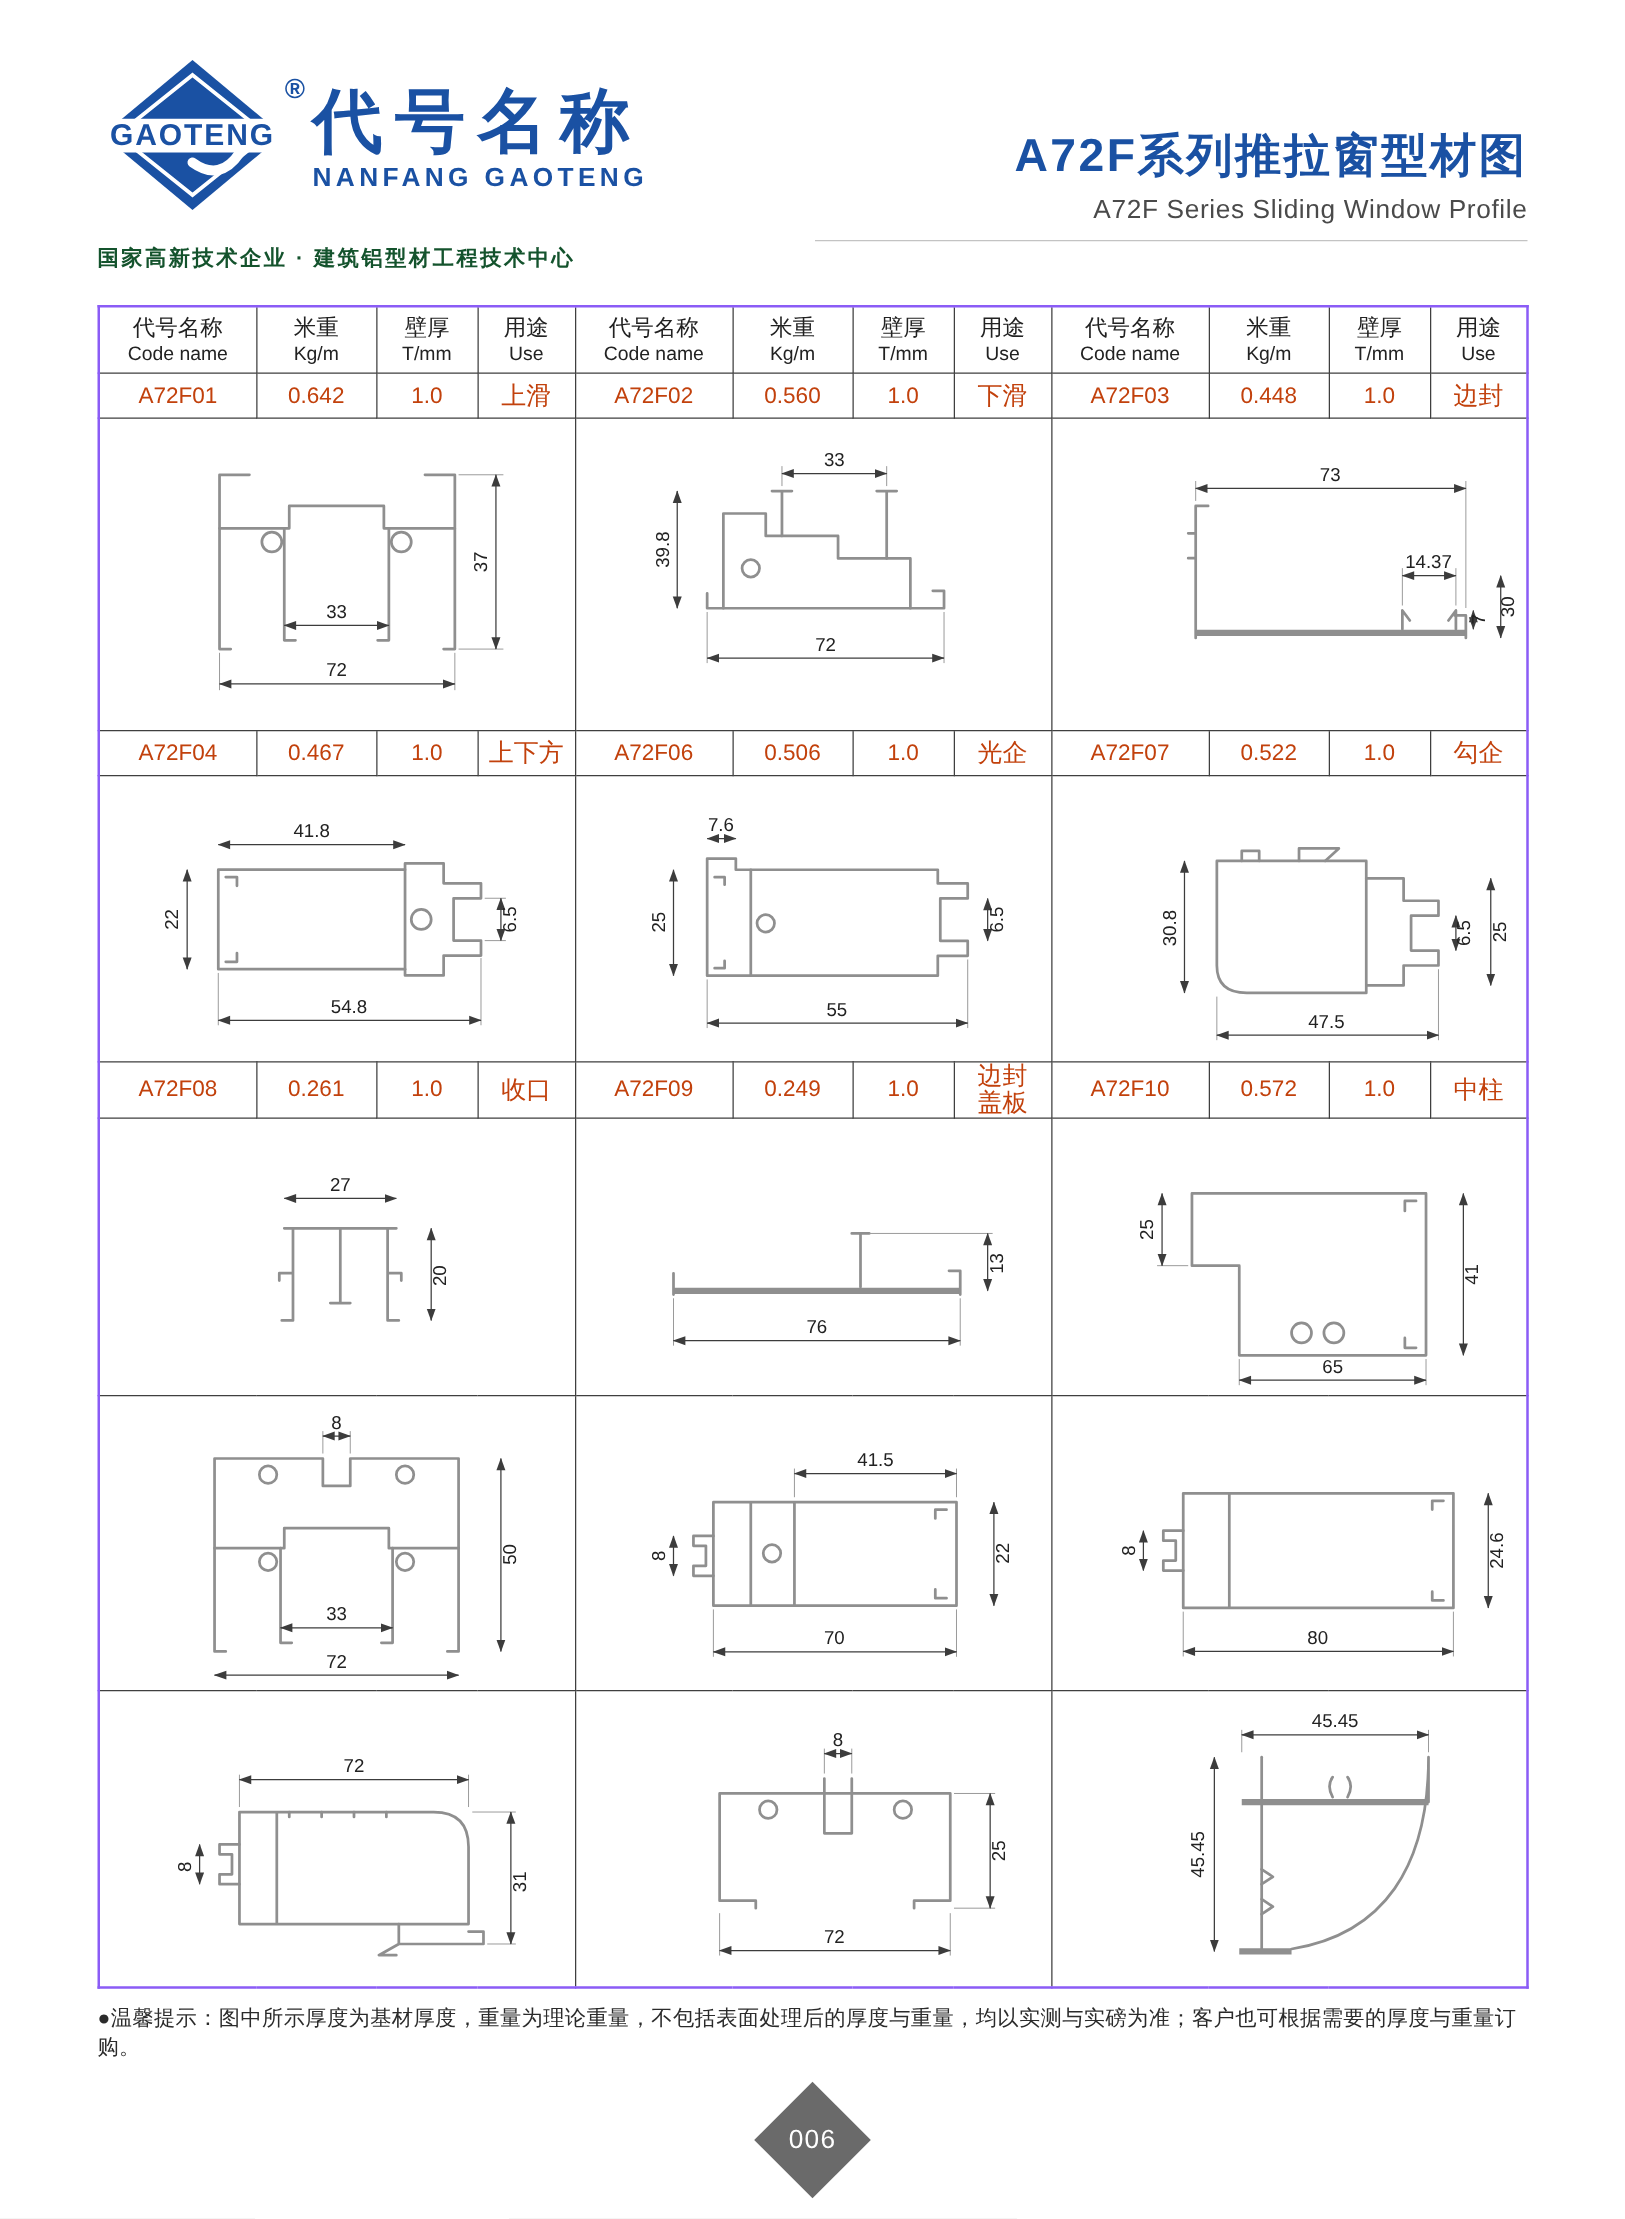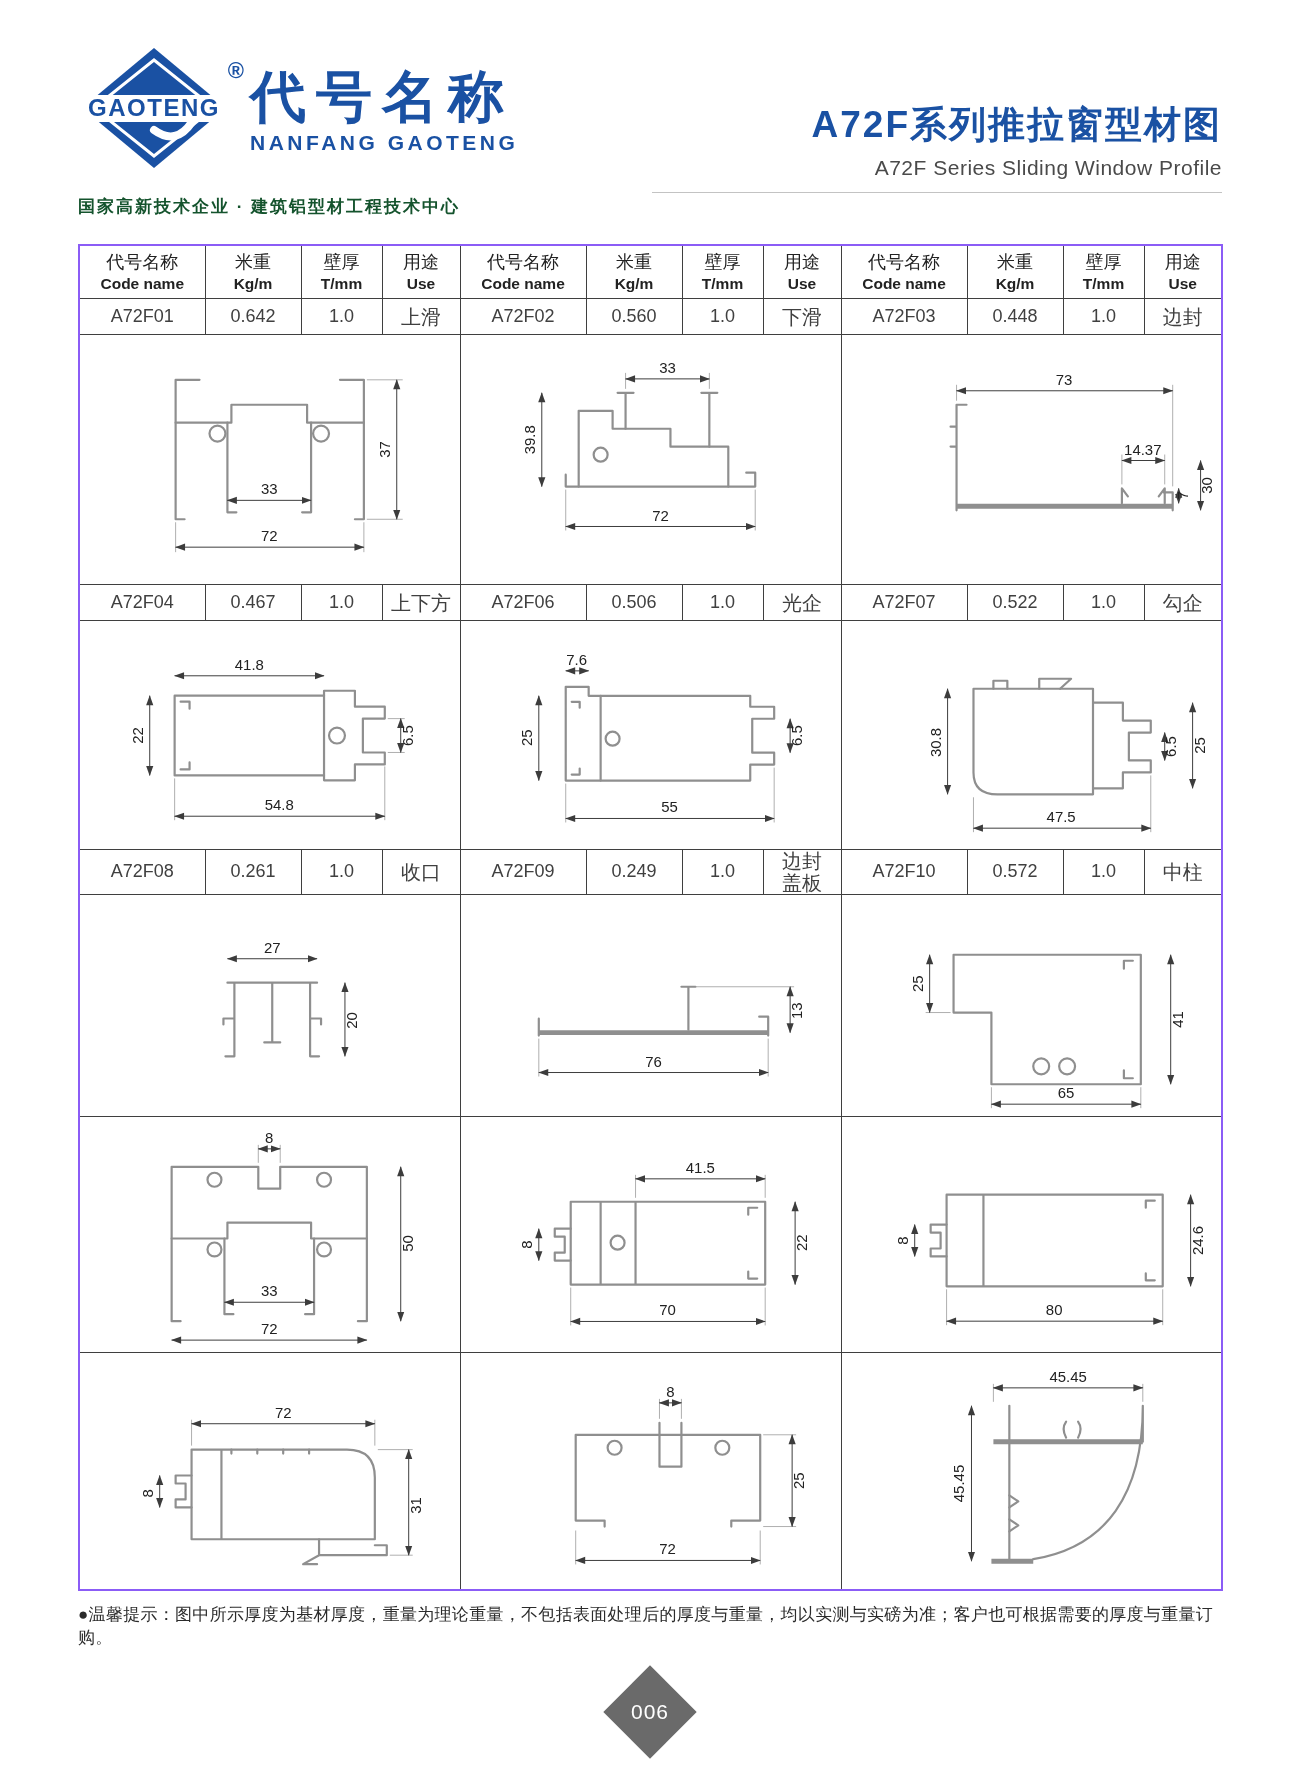--- a/index.html
+++ b/index.html
@@ -14,22 +14,22 @@
   .brand-en{font-size:21px;font-weight:bold;color:#1a51a3;letter-spacing:3.5px;margin-top:4px}
   .title-block{margin-left:auto;text-align:right;padding-top:56px;min-width:570px;border-bottom:1px solid #c3c3c3;padding-bottom:12px}
   .title-cn{font-size:37px;font-weight:bold;color:#1a51a3;letter-spacing:2px}
   .title-en{font-size:21px;color:#4a4a4a;margin-top:6px;letter-spacing:.5px}
   .tagline{font-size:17px;font-weight:bold;color:#14532d;letter-spacing:2px;margin-top:2px}
   
   table.spec{border-collapse:collapse;table-layout:fixed;width:1144px;margin-top:26px;
              border:2px solid #8b5cf6}
   table.spec th,table.spec td{border:1px solid #3f3f3f;text-align:center;padding:0}
   th .hcn{display:block;font-size:18px;font-weight:normal;color:#222;line-height:1.25;padding-top:5px}
-  th .hen{display:block;font-size:15.5px;font-weight:bold;color:#222;line-height:1.25;padding-bottom:5px}
-  tr.dr td{height:35px;font-size:18px;color:#404040}
+  th .hen{display:block;font-size:15.5px;font-weight:normal;color:#222;line-height:1.25;padding-bottom:5px}
+  tr.dr td{height:35px;font-size:18px;color:#c2410c}
   td.use .usew{display:inline-block;max-width:3.4em;word-break:keep-all;line-height:1.1;vertical-align:middle;font-size:20px}
   td.draw{vertical-align:middle;background:#fff}
   td.draw svg{display:block;width:100%;height:auto}
   
   .pf{fill:none;stroke:#8f8f8f;stroke-width:2.2;stroke-linejoin:round;stroke-linecap:round}
   .pft{fill:none;stroke:#8f8f8f;stroke-width:5;stroke-linecap:butt}
   .dl{stroke:#3c3c3c;stroke-width:1}
   .xl{stroke:#9a9a9a;stroke-width:.8}
   .dt{font:15px "Liberation Sans",sans-serif;fill:#222;text-anchor:middle}
   

